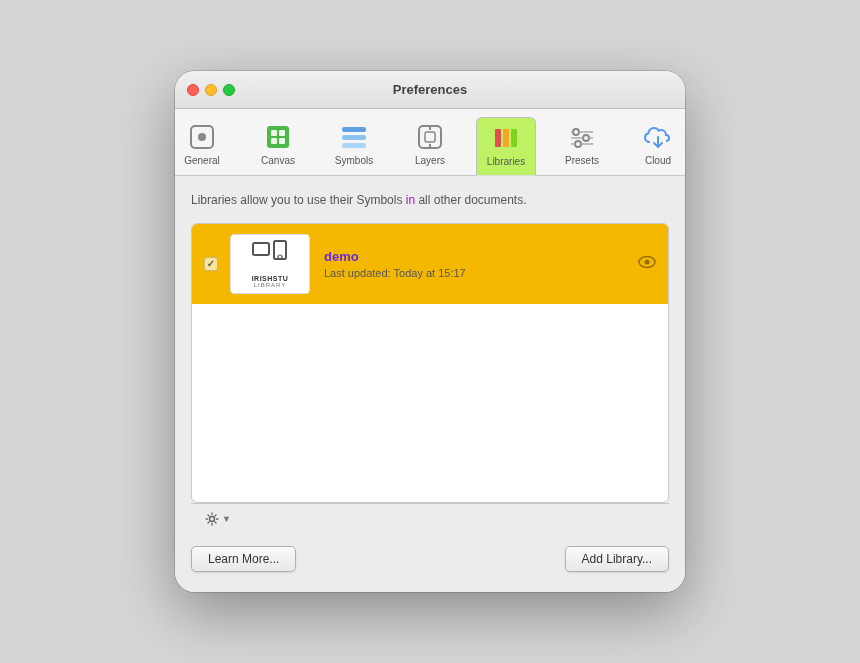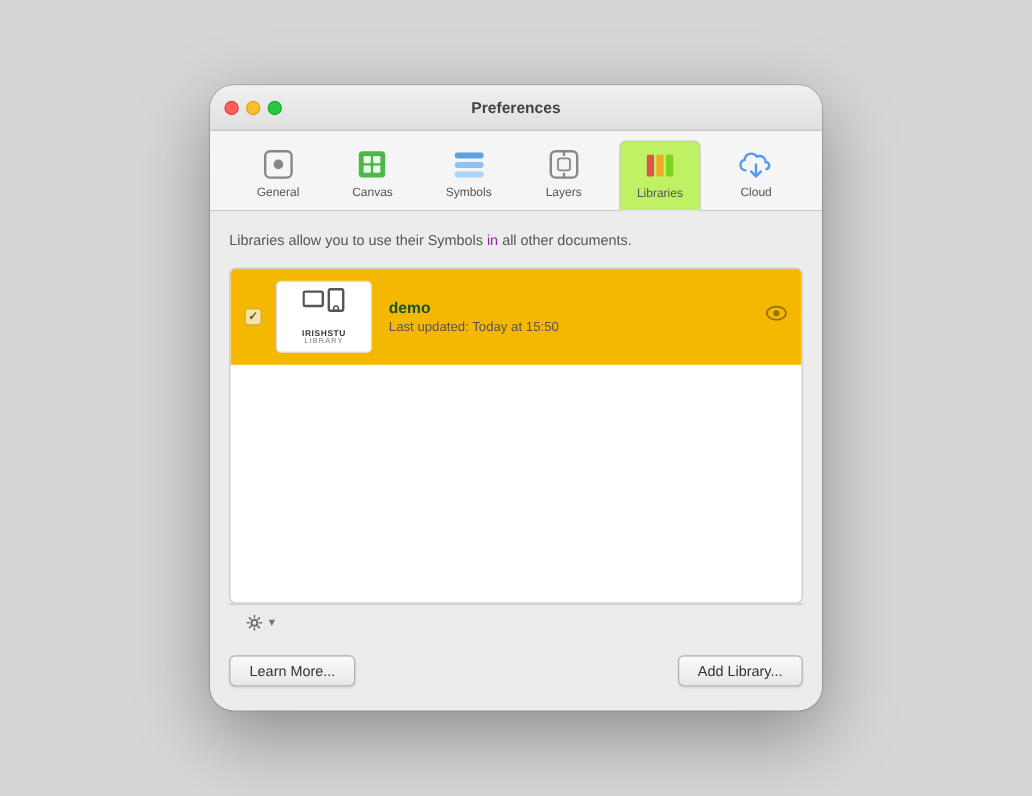--- a/index.html
+++ b/index.html
@@ -184,21 +184,21 @@
     }
 
     .lib-name {
       font-size: 13px;
       font-weight: 600;
       color: #333;
       margin-bottom: 3px;
     }
 
     .active-lib .lib-name {
-      color: #14532d;
+      color: #6d28d9;
     }
 
     .lib-subtitle {
       font-size: 11px;
       color: #666;
     }
 
     .active-lib .lib-subtitle {
       color: #555;
     }
@@ -401,20 +401,36 @@
       <div class="toolbar-icon">
         <svg width="26" height="26" viewBox="0 0 26 26">
           <rect x="2" y="4" width="6" height="18" rx="1" fill="#e05050"></rect>
           <rect x="10" y="4" width="6" height="18" rx="1" fill="#f5a623"></rect>
           <rect x="18" y="4" width="6" height="18" rx="1" fill="#7ed321"></rect>
         </svg>
       </div>
       <span class="toolbar-label">Libraries</span>
     </div>
 
+    <div class="toolbar-item">
+      <div class="toolbar-icon">
+        <svg width="26" height="26" viewBox="0 0 26 26">
+          <circle cx="7" cy="8" r="3" fill="none" stroke="#888" stroke-width="2"></circle>
+          <line x1="10" y1="8" x2="24" y2="8" stroke="#aaa" stroke-width="1.5"></line>
+          <line x1="2" y1="8" x2="4" y2="8" stroke="#aaa" stroke-width="1.5"></line>
+          <circle cx="17" cy="14" r="3" fill="none" stroke="#888" stroke-width="2"></circle>
+          <line x1="20" y1="14" x2="24" y2="14" stroke="#aaa" stroke-width="1.5"></line>
+          <line x1="2" y1="14" x2="14" y2="14" stroke="#aaa" stroke-width="1.5"></line>
+          <circle cx="9" cy="20" r="3" fill="none" stroke="#888" stroke-width="2"></circle>
+          <line x1="12" y1="20" x2="24" y2="20" stroke="#aaa" stroke-width="1.5"></line>
+          <line x1="2" y1="20" x2="6" y2="20" stroke="#aaa" stroke-width="1.5"></line>
+        </svg>
+      </div>
+      <span class="toolbar-label">Presets</span>
+    </div>
 
     <div class="toolbar-item">
       <div class="toolbar-icon">
         <svg width="28" height="26" viewBox="0 0 28 26">
           <path d="M6 18 C3 18 1 16 1 13.5 C1 11.5 2.5 9.8 4.5 9.3 C4.5 6.3 7 4 10 4 C12 4 13.8 5 14.8 6.6 C15.5 6.2 16.2 6 17 6 C19.8 6 22 8.2 22 11 C23.7 11 25 12.3 25 14 C25 15.8 23.7 17 22 17" fill="none" stroke="#5599ee" stroke-width="2"></path>
           <polyline points="14,13 14,22" stroke="#5599ee" stroke-width="2" stroke-linecap="round"></polyline>
           <polyline points="10,19 14,23 18,19" fill="none" stroke="#5599ee" stroke-width="2" stroke-linecap="round" stroke-linejoin="round"></polyline>
         </svg>
       </div>
       <span class="toolbar-label">Cloud</span>
@@ -440,21 +456,21 @@
                 <rect x="22" y="1" width="12" height="18" rx="1.5" fill="none" stroke="#555" stroke-width="2"></rect>
                 <circle cx="28" cy="17" r="2" fill="none" stroke="#555" stroke-width="1.2"></circle>
               </svg>
             </div>
             <div class="irishstu-text">IRISHSTU</div>
             <div class="irishstu-library-text">LIBRARY</div>
           </div>
         </div>
         <div class="lib-info">
           <div class="lib-name">demo</div>
-          <div class="lib-subtitle">Last updated: Today at 15:50</div>
+          <div class="lib-subtitle">Last updated: Today at 15:17</div>
         </div>
         <div class="lib-eye">
           <svg width="18" height="14" viewBox="0 0 18 14" fill="none">
             <ellipse cx="9" cy="7" rx="8" ry="5.5" stroke="rgba(0,0,0,0.4)" stroke-width="1.5"></ellipse>
             <circle cx="9" cy="7" r="2.5" fill="rgba(0,0,0,0.4)"></circle>
           </svg>
         </div>
       </div>
 
 

